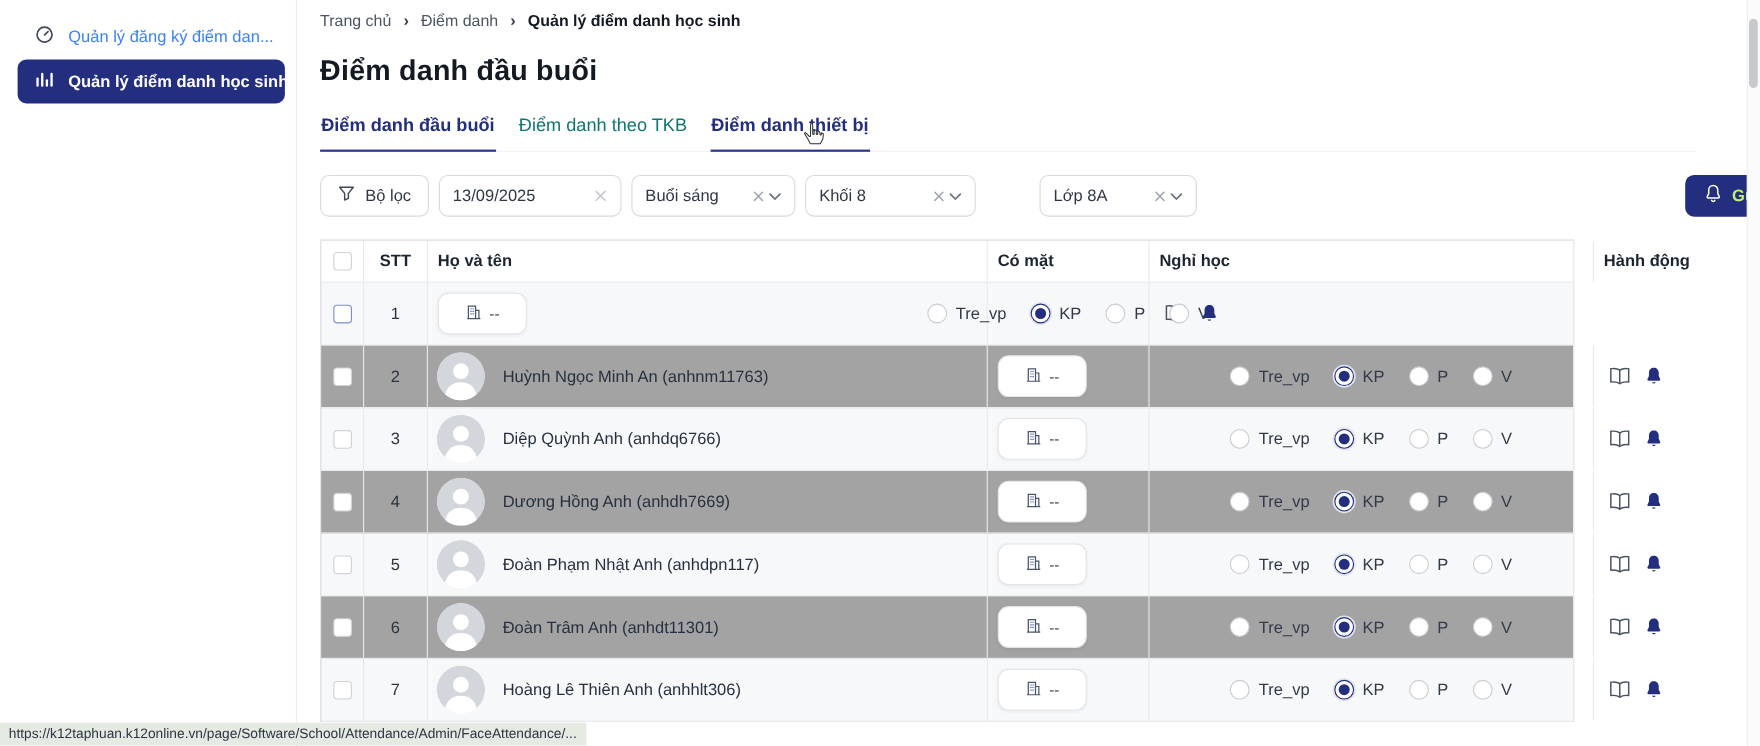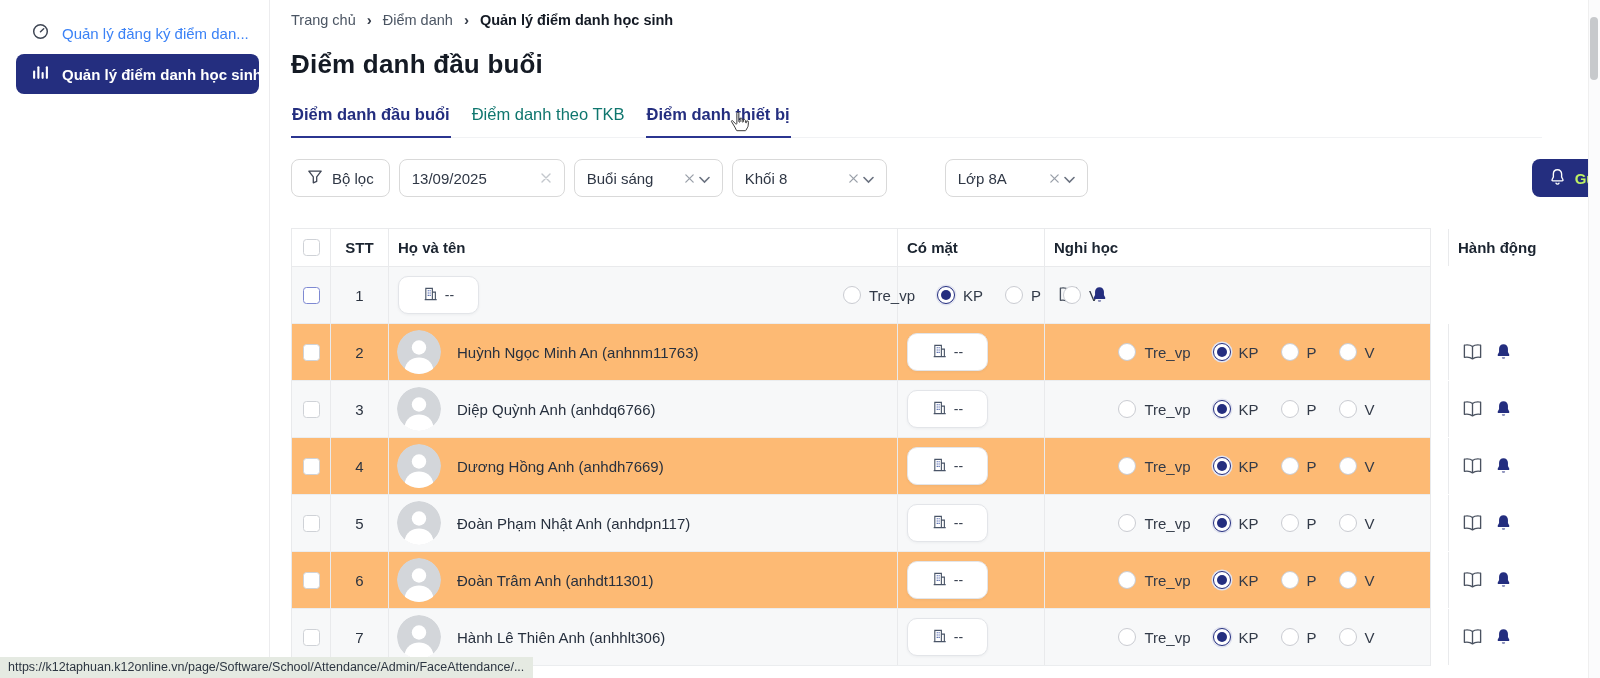--- a/index.html
+++ b/index.html
@@ -31,21 +31,21 @@
   .btn-filter{padding:0 15px;gap:9px}
   .pill-date{width:166px;padding:0 12px;justify-content:space-between}
   .pill-select{padding:0 12px;justify-content:space-between}
   .w-session{width:149px}.w-grade{width:155px}.w-class{width:143px;margin-left:49px}
   .sel-right{display:flex;align-items:center;gap:4px}
   .right-group{margin-left:auto;display:flex;gap:9px}
   .btn-navy{height:38px;background:#242e7f;color:#bef264;border:none;border-radius:8px;padding:0 17px;font-size:15px;font-weight:600;display:flex;align-items:center;gap:9px;cursor:pointer}
   .btn-ghost{height:38px;background:#e5e5e5;border:1px solid #d9d9d9;border-radius:8px;padding:0 14px;font-size:15px;color:#2f3745;display:flex;align-items:center;gap:8px;cursor:pointer}
 
   
-  .table{width:1140px;margin-top:31px;border:1px solid #e9eaec;border-bottom:none;font-size:15px;background:#fdba74}
+  .table{width:1140px;margin-top:21px;border:1px solid #e9eaec;border-bottom:none;font-size:15px;background:#a3a3a3}
   .thead,.trow{display:grid;grid-template-columns:39px 58px 509px 147px 404px 94px}
   .thead{height:38px;font-weight:700;color:#1b2430;border-bottom:1px solid #e9eaec;background:#fff}
   .trow{height:57px;border-bottom:1px solid #ebedef}
   .trow:nth-child(odd){background:#f7f8f9}
   .cell{display:flex;align-items:center;border-right:1px solid #e9eaec;min-width:0}
   .cell:last-child{border-right:none}
   .c-check{justify-content:center}
   .c-stt{justify-content:center}
   .c-name{padding-left:8px;gap:16px}
   .c-present{padding-left:9px}
@@ -527,21 +527,21 @@
           <div class="cell c-check">
               <span class="cb"></span>
             </div>
           <div class="cell c-stt">7</div>
           <div class="cell c-name">
             <span class="avatar"><svg width="44" height="44" viewBox="0 0 44 44">
                   <circle cx="22" cy="22" r="22" fill="#d3d6da"></circle>
                   <circle cx="22" cy="17.5" r="7.2" fill="#fff"></circle>
                   <path d="M22 27.5c-7.2 0-13 4-14.5 12a22 22 0 0 0 29 0c-1.5-8-7.3-12-14.5-12z" fill="#fff"></path>
                 </svg></span>
-            <span class="nm">Hành Lê Thiên Anh (anhhlt306)</span>
+            <span class="nm">Hoàng Lê Thiên Anh (anhhlt306)</span>
           </div>
           <div class="cell c-present">
             <button class="present-pill">
               <span><svg width="15" height="15" viewBox="0 0 16 16">
                     <path d="M3 14.5V2.5h7v12M10 6.5h3.2v8M1.8 14.5h12.8" fill="none" stroke="#4a5568" stroke-width="1.2"></path>
                     <path d="M5 5h1.2M7 5h1.2M5 7.5h1.2M7 7.5h1.2M5 10h1.2M7 10h1.2" stroke="#3b54a4" stroke-width="1.1"></path>
                   </svg></span>
               <span>--</span>
             </button>
           </div>

